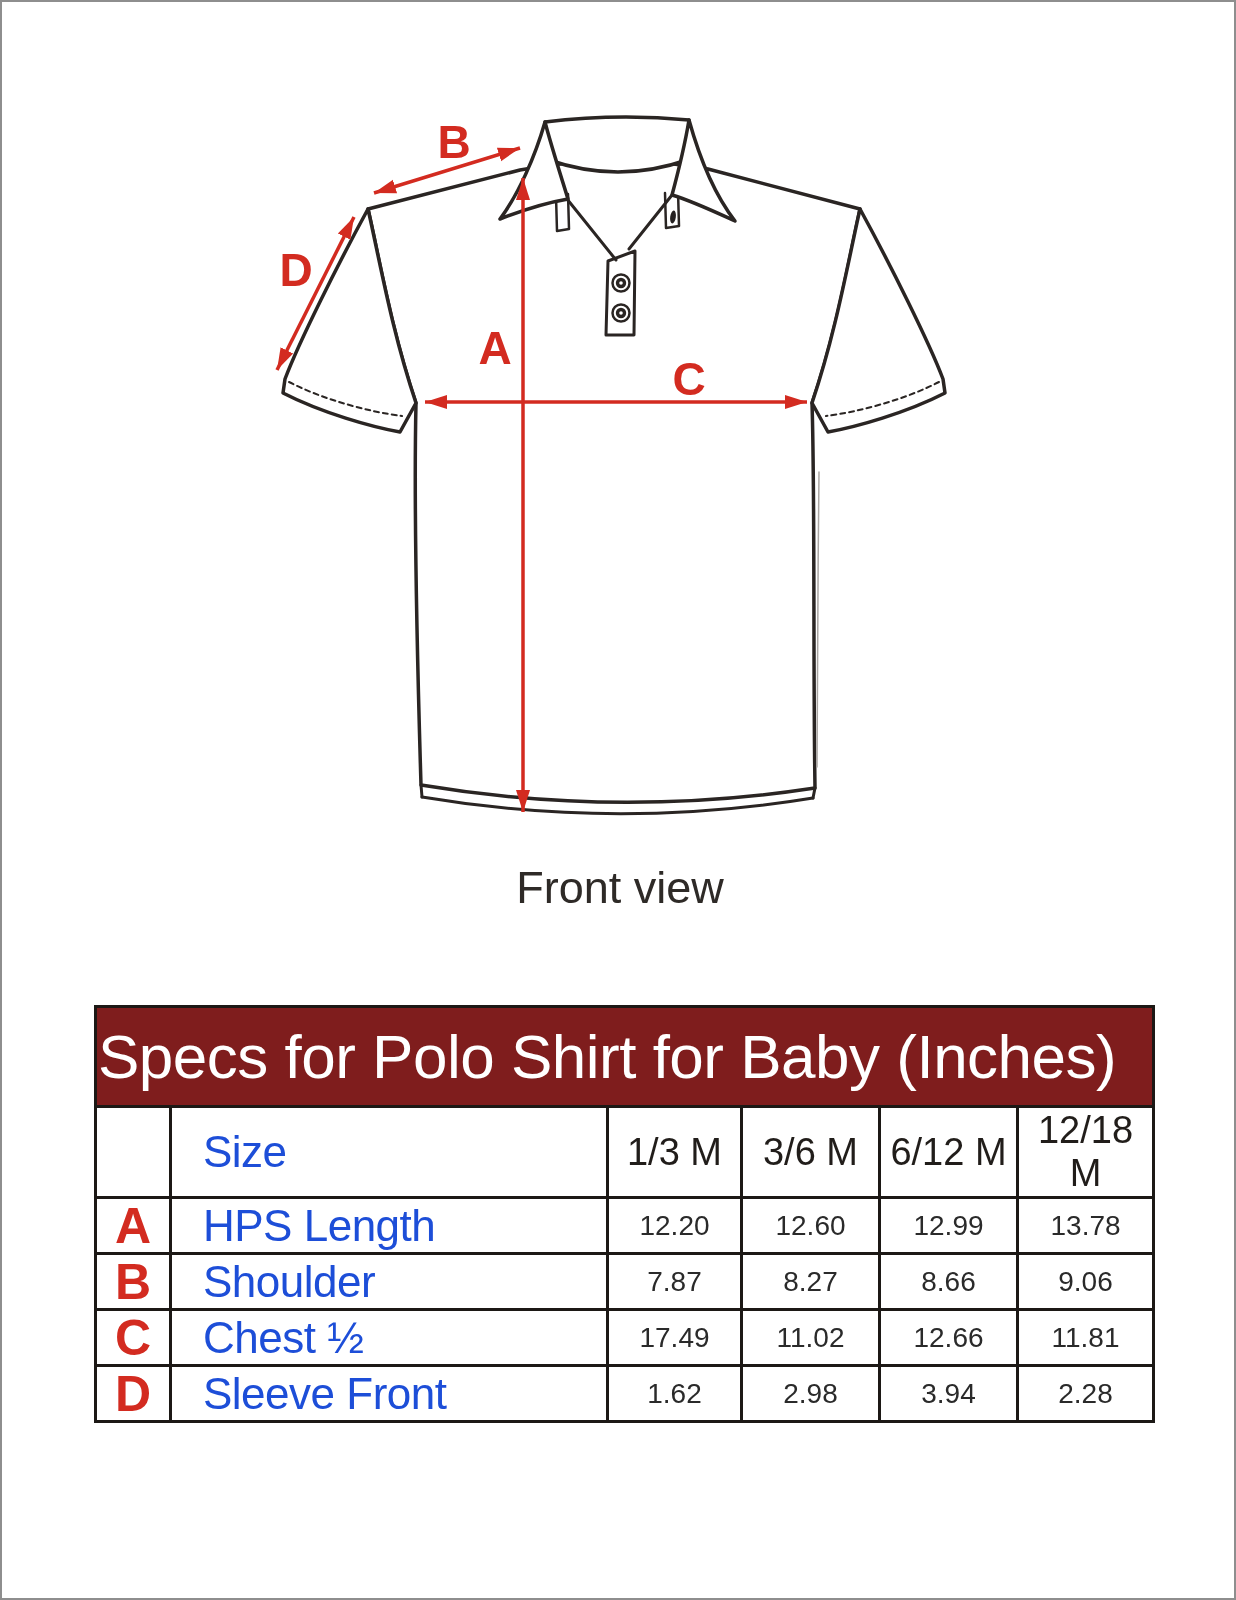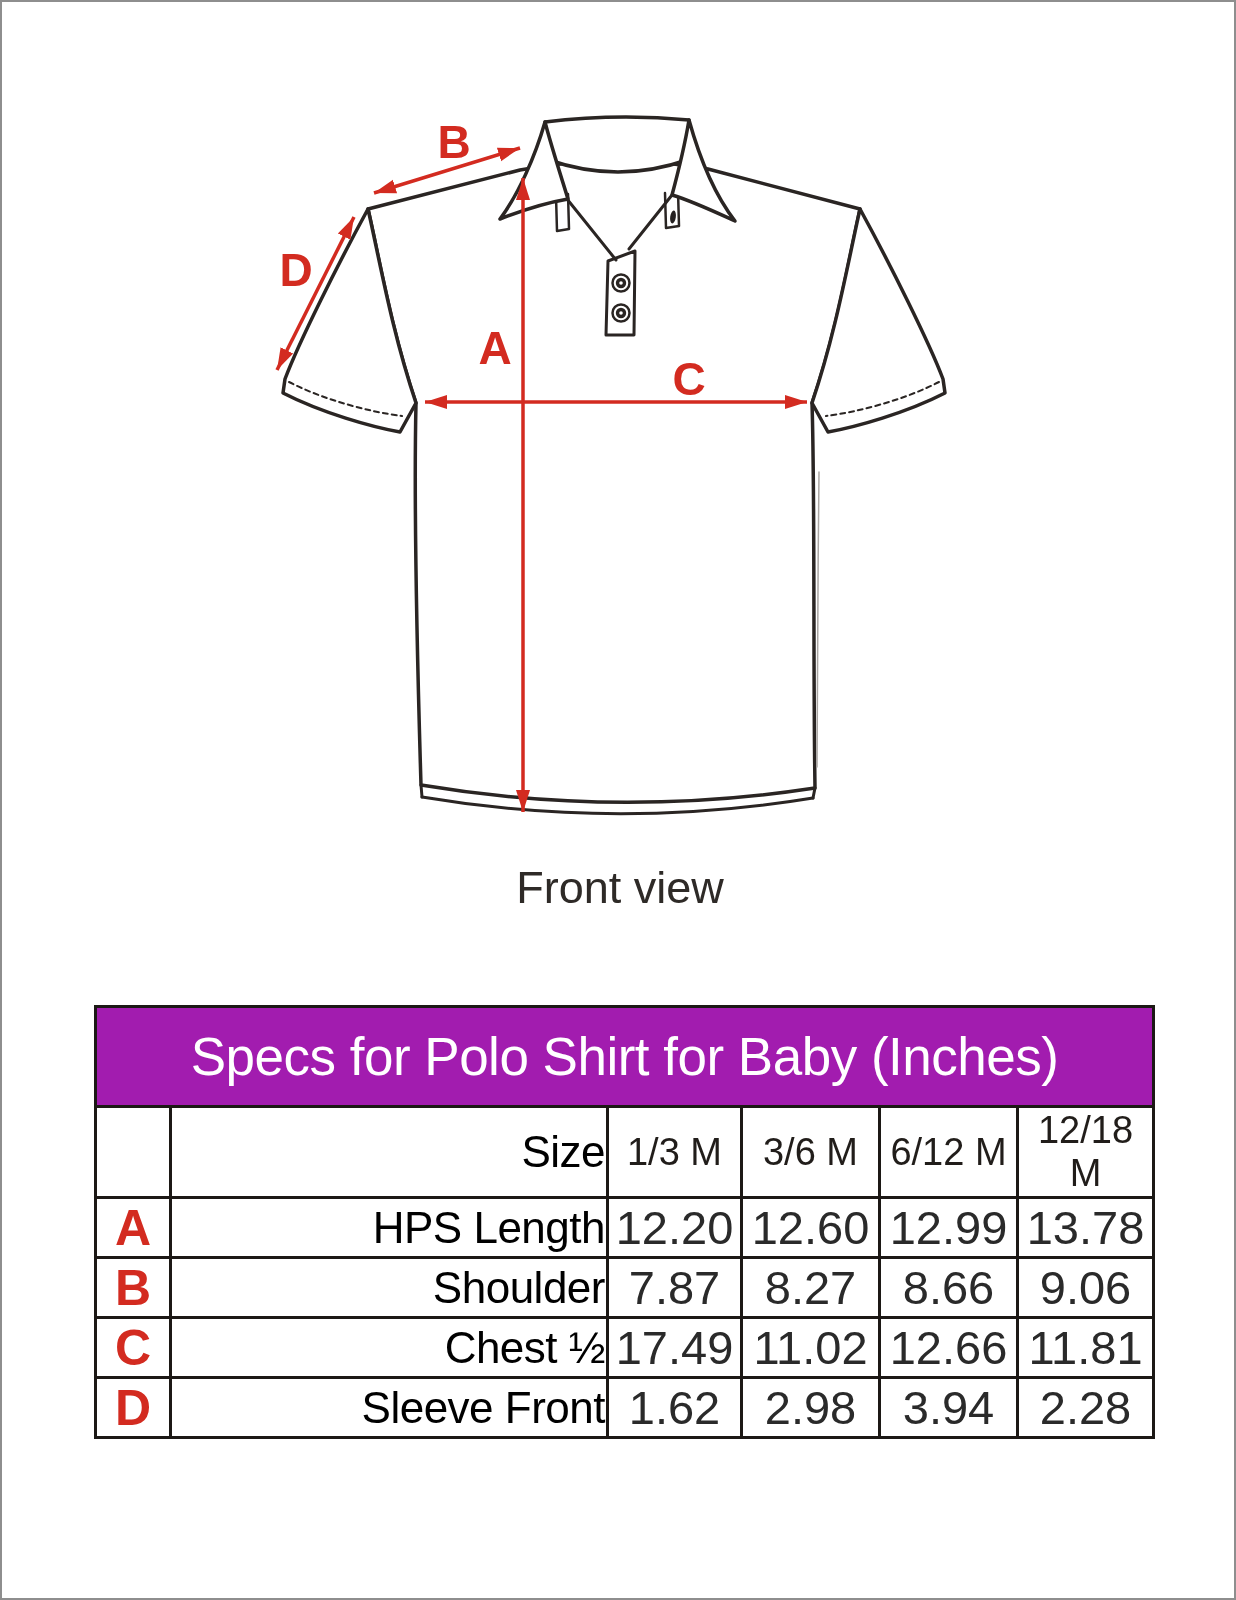--- a/index.html
+++ b/index.html
@@ -16,35 +16,35 @@
   .front-caption{
     position:absolute;left:418px;top:860px;width:400px;
     text-align:center;font-size:45px;color:#2e2a27;letter-spacing:0px;
   }
   table.specs{
     position:absolute;left:92px;top:1003px;width:1058px;
     border-collapse:collapse;table-layout:fixed;
   }
   table.specs td{border:3px solid #1c1815;overflow:hidden;}
   td.title-cell{
-    height:95px;background:#a21caf;color:#ffffff;
-    text-align:center;font-size:53px;letter-spacing:-0.5px;
+    height:95px;background:#7f1d1d;color:#ffffff;
+    text-align:left;font-size:62px;letter-spacing:-0.5px;
     font-weight:400;
   }
   tr.size-row{height:57px;}
   tr.spec-row{height:56px;}
   td.letter-cell{
     color:#d32b20;font-size:50px;font-weight:700;
     text-align:center;line-height:1;padding:0;
   }
   td.label-cell{
-    font-size:44px;color:#000000;padding-left:31px;letter-spacing:-0.5px;text-align:right;
+    font-size:44px;color:#1d4ed8;padding-left:31px;letter-spacing:-0.5px;
   }
   td.sizehead-cell{font-size:38px;color:#211d1a;text-align:center;}
-  td.value-cell{font-size:47px;color:#2a2a2a;text-align:center;}
+  td.value-cell{font-size:28px;color:#2a2a2a;text-align:center;}
 </style>
 </head>
 <body>
 
 <div class="page">
 
   <svg class="diagram-svg" width="1236" height="960" viewBox="0 0 1236 960">
     <defs>
       <marker id="arrowHead" markerUnits="userSpaceOnUse" markerWidth="24" markerHeight="17" refX="22" refY="8" orient="auto-start-reverse">
         <path d="M0,1 L22,8 L0,15 Z" fill="#d32b20"></path>

